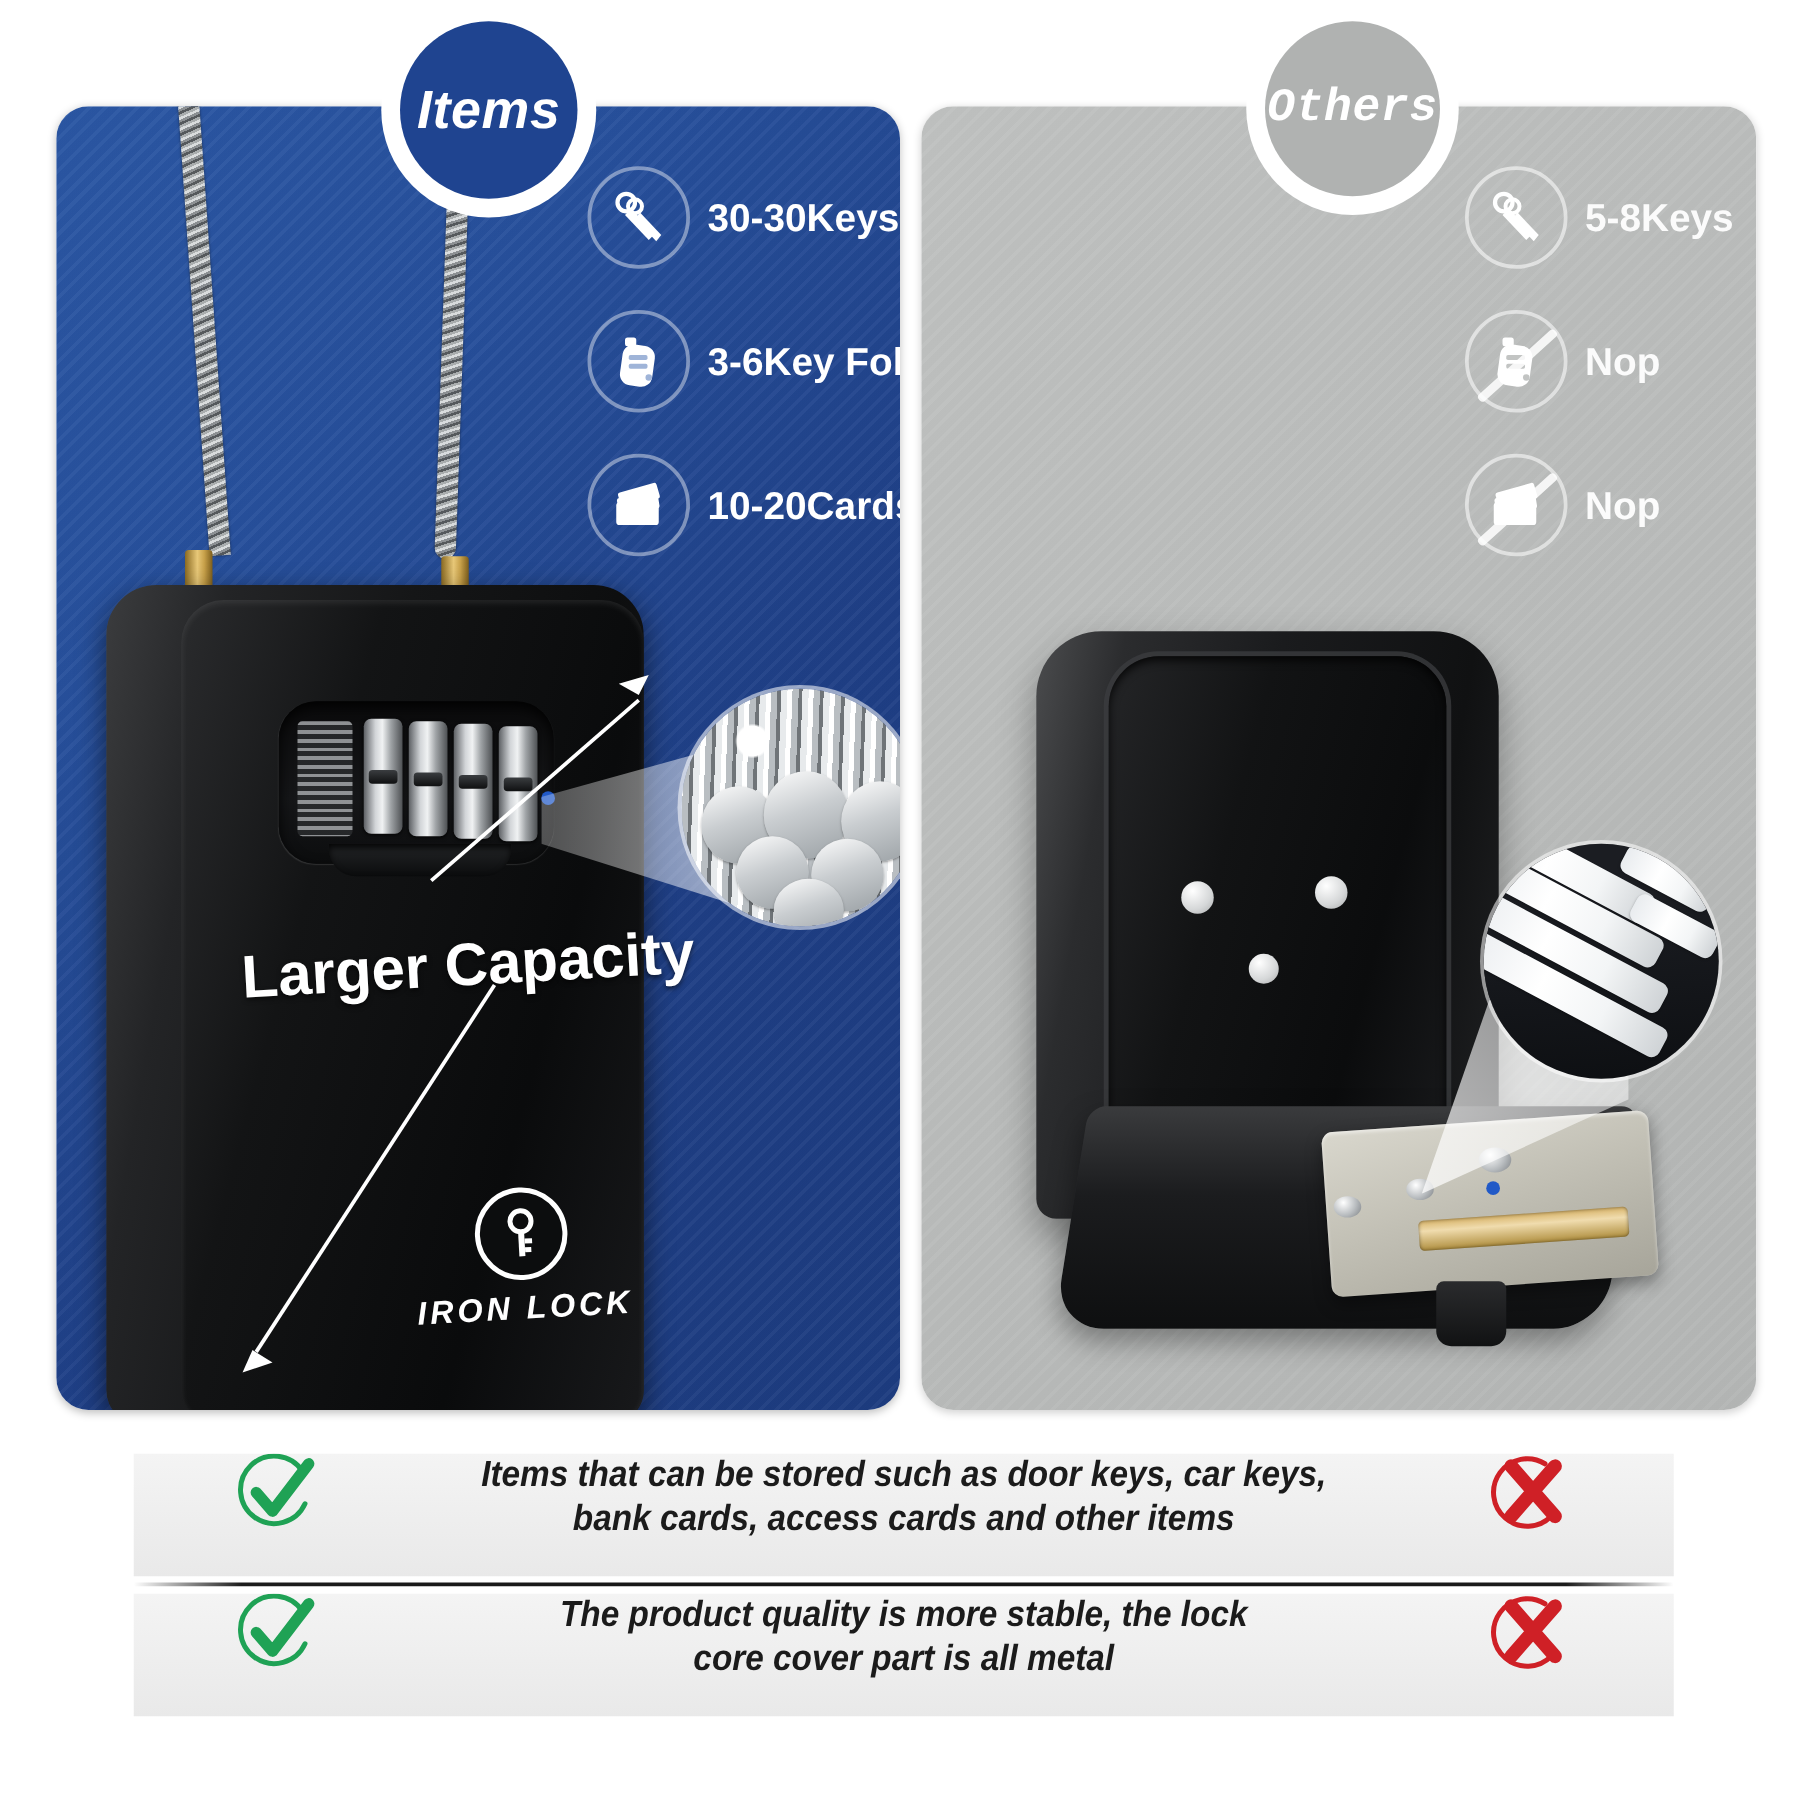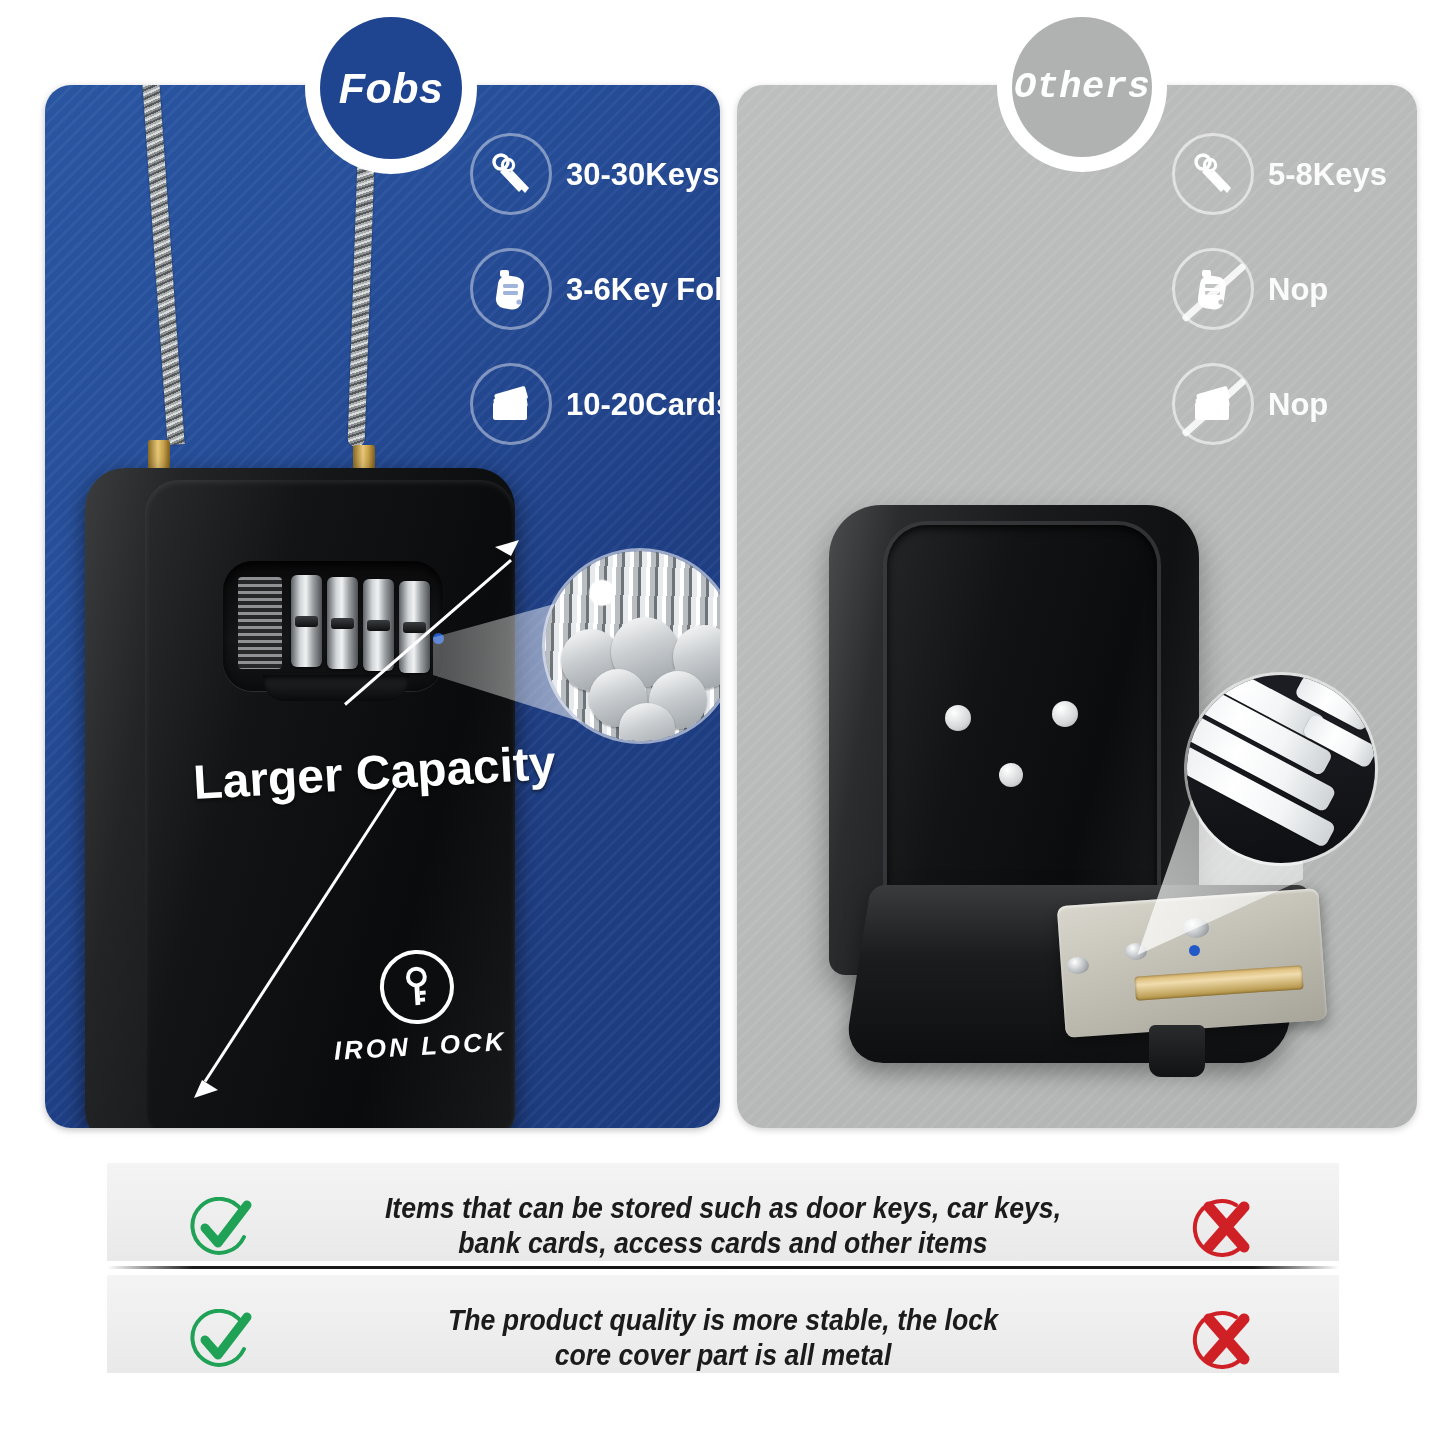--- a/index.html
+++ b/index.html
@@ -20,21 +20,20 @@
       repeating-linear-gradient(135deg, rgba(255,255,255,.035) 0 3px, rgba(0,0,0,.02) 3px 9px),
       linear-gradient(135deg,#2b57a4 0%,#27509c 28%,#1f3f86 62%,#1d3c80 100%);
     box-shadow:0 2px 7px rgba(0,0,0,.25);
   }
   .panel-others{
     left:737px;top:85px;width:668px;height:1043px;
     background:
       repeating-linear-gradient(135deg, rgba(255,255,255,.03) 0 3px, rgba(0,0,0,.012) 3px 9px),
       linear-gradient(135deg,#bfc1c0 0%,#bbbdbc 40%,#b4b6b5 100%);
     box-shadow:0 2px 7px rgba(0,0,0,.18);
-    padding-left:12px;
   }
 
   
   .notch{position:absolute;background:#ffffff;border-radius:50%;}
 
   
   .badge{
     position:absolute;border-radius:50%;
     display:flex;align-items:center;justify-content:center;
     color:#ffffff;font-style:italic;font-weight:bold;
@@ -132,21 +131,21 @@
     background:linear-gradient(180deg,#d8b46a,#f0dcae 35%,#b08f3f);
     box-shadow:inset 0 0 3px rgba(0,0,0,.5);}
   .o-screw{position:absolute;border-radius:50%;
     background:radial-gradient(circle at 35% 30%,#ffffff,#b8bcbf 55%,#7c8084);}
   .o-knob{position:absolute;border-radius:6px 6px 12px 12px;
     background:linear-gradient(180deg,#2a2b2d,#111213);}
   .o-dot{position:absolute;width:11px;height:11px;border-radius:50%;background:#2159c7;}
 
   
   .table{position:absolute;left:107px;top:1163px;width:1232px;}
-  .trow{position:relative;height:98px;display:flex;align-items:flex-end;
+  .trow{position:relative;height:98px;display:flex;align-items:flex-start;
     background:linear-gradient(180deg,#f4f4f4 0%,#efefef 45%,#e9e9e9 100%);}
   .trow + .trow{margin-top:14px;}
   .trow::after{content:"";position:absolute;left:0;right:0;bottom:-8px;height:3px;
     background:linear-gradient(90deg,rgba(0,0,0,0) 0%,#1c1c1c 7%,#151515 50%,#1c1c1c 93%,rgba(0,0,0,0) 100%);}
   .trow:last-child::after{display:none;}
   .tcell-ico{width:230px;flex:0 0 230px;display:flex;justify-content:center;align-items:center;}
   .tcell-ico.right{width:230px;flex:0 0 230px;}
   .tcell-txt{flex:1 1 auto;text-align:center;
     font-style:italic;font-weight:bold;font-size:29px;line-height:1.2;color:#1b1b1b;
     transform:scaleX(.92);}
@@ -316,21 +315,21 @@
           <div class="slash"></div>
         </div>
         <div class="feat-label">Nop</div>
       </div>
     </div>
   </div>
 
   <div class="notch" style="left:305px;top:2px;width:172px;height:172px;"></div>
   <div class="notch" style="left:997px;top:2px;width:170px;height:170px;"></div>
 
-  <div class="badge badge-ours">Fobs</div>
+  <div class="badge badge-ours">Items</div>
   <div class="badge badge-others">Others</div>
 
   <div class="table">
 
     <div class="trow">
       <div class="tcell-ico">
         <div class="mark">
           <svg width="64" height="64" viewBox="0 0 64 64" aria-hidden="true">
             <path d="M52 14 A27 27 0 1 0 54 40" fill="none" stroke="#1fa255" stroke-width="4" stroke-linecap="round"></path>
             <path d="M15 31 L28 46 L57 8" fill="none" stroke="#1fa255" stroke-width="9" stroke-linecap="round" stroke-linejoin="round"></path>

